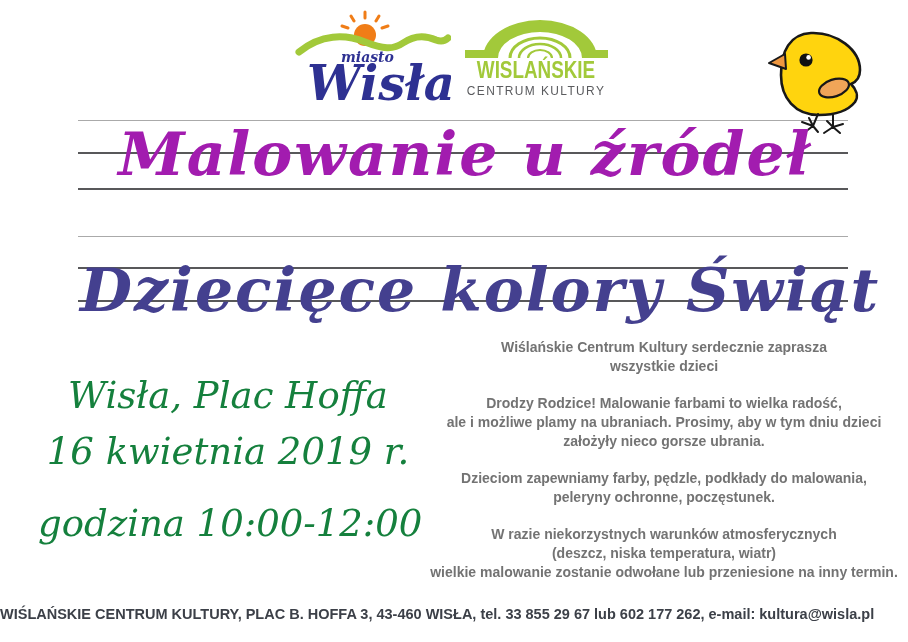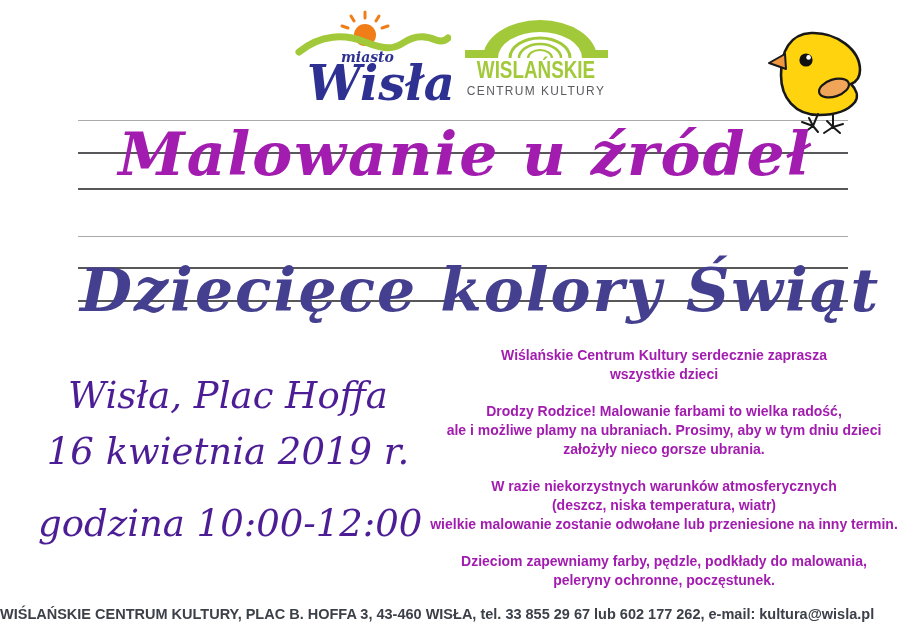--- a/index.html
+++ b/index.html
@@ -21,28 +21,28 @@
 
   
   .script { font-family:"DejaVu Serif", serif; font-style:italic; }
   .title { position:absolute; left:80px; width:770px; text-align:center;
            font-weight:bold; letter-spacing:2px; white-space:nowrap; }
   #title-main { top:114px; font-size:60px; line-height:80px; color:#a21caf; }
   #title-sub  { top:226px; font-size:60px; line-height:80px; color:#44408f;margin-top:24px; }
 
   
   .event-line { position:absolute; left:38px; width:380px; text-align:center;
-                font-size:37px; color:#4c1d95; white-space:nowrap; }
+                font-size:37px; color:#15803d; white-space:nowrap; }
   #event-place { top:374px; }
   #event-date  { top:430px; }
   #event-time  { top:462px;margin-top:40px; }
 
   
-  #description { position:absolute; left:424px; top:346px; width:480px;
-                 text-align:center; color:#a21caf; font-weight:bold;
+  #description { position:absolute; left:424px; top:338px; width:480px;
+                 text-align:center; color:#737373; font-weight:bold;
                  font-size:14px; line-height:19px; }
   #description .para { margin-bottom:18px; }
 
   
   #footer { position:absolute; left:0; top:606px; width:820px; text-align:center;
             font-weight:bold; font-size:14.5px; color:#3c4048; white-space:nowrap; }
 </style>
 </head>
 <body>
 
@@ -111,25 +111,25 @@
     <div class="para">
       <div>Wiślańskie Centrum Kultury serdecznie zaprasza</div>
       <div>wszystkie dzieci</div>
     </div>
     <div class="para">
       <div>Drodzy Rodzice! Malowanie farbami to wielka radość,</div>
       <div>ale i możliwe plamy na ubraniach. Prosimy, aby w tym dniu dzieci</div>
       <div>założyły nieco gorsze ubrania.</div>
     </div>
     <div class="para">
+      <div>Dzieciom zapewniamy farby, pędzle, podkłady do malowania,</div>
+      <div>peleryny ochronne, poczęstunek.</div>
+    </div>
+    <div class="para">
       <div>W razie niekorzystnych warunków atmosferycznych</div>
       <div>(deszcz, niska temperatura, wiatr)</div>
       <div>wielkie malowanie zostanie odwołane lub przeniesione na inny termin.</div>
-    </div>
-    <div class="para">
-      <div>Dzieciom zapewniamy farby, pędzle, podkłady do malowania,</div>
-      <div>peleryny ochronne, poczęstunek.</div>
     </div>
   </div>
 
   <div id="footer">WIŚLAŃSKIE CENTRUM KULTURY, PLAC B. HOFFA 3, 43-460 WISŁA, tel. 33 855 29 67 lub 602 177 262, e-mail: kultura@wisla.pl</div>
 
 </div>
 
 </body></html>

